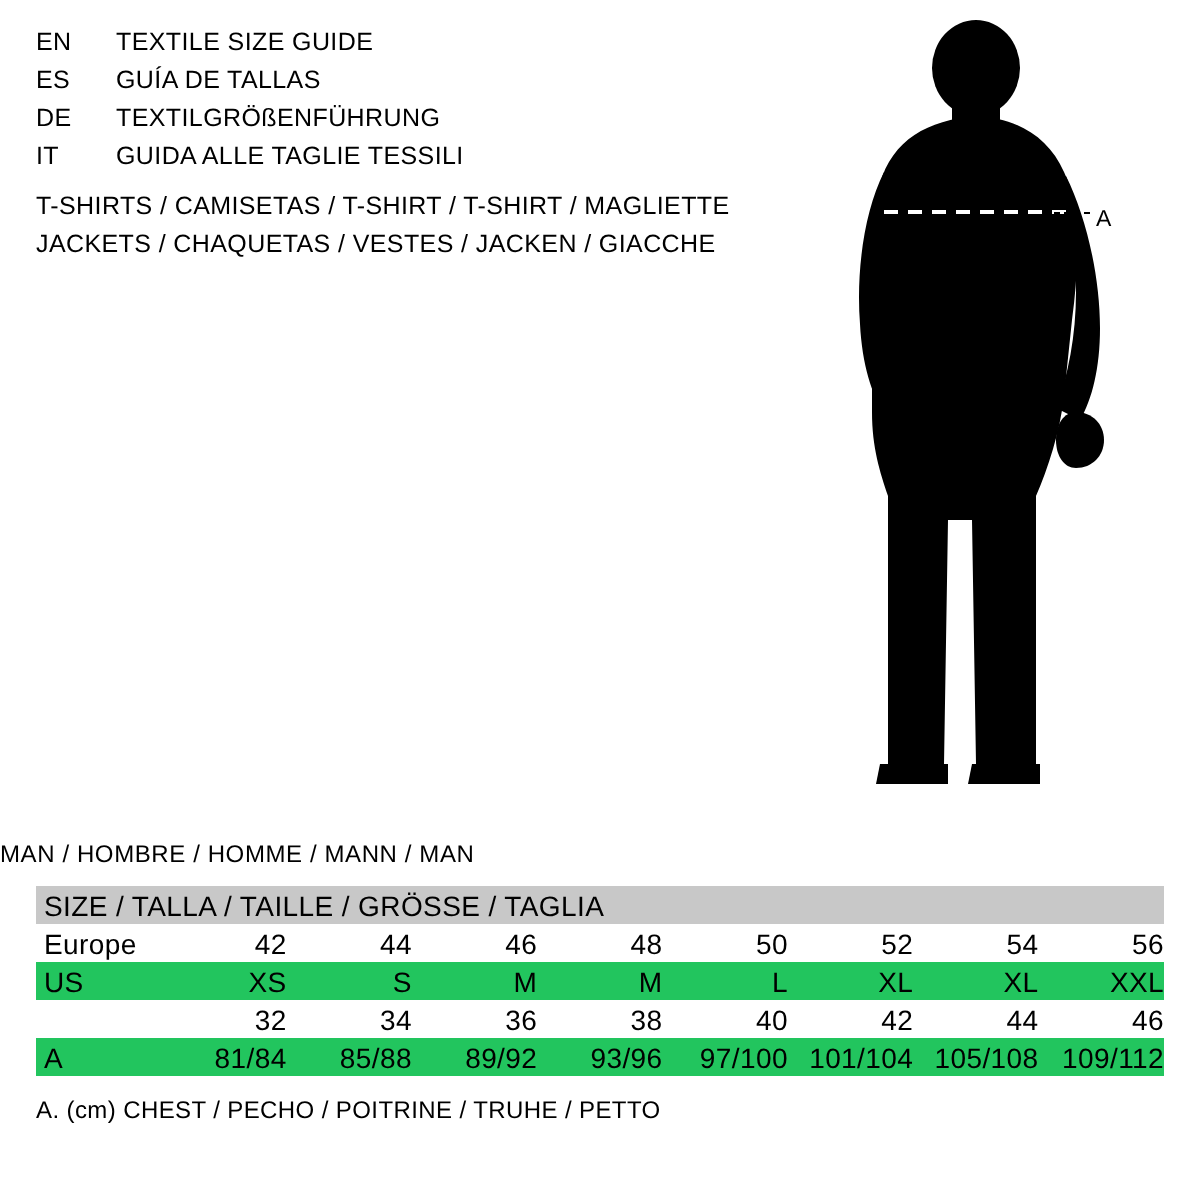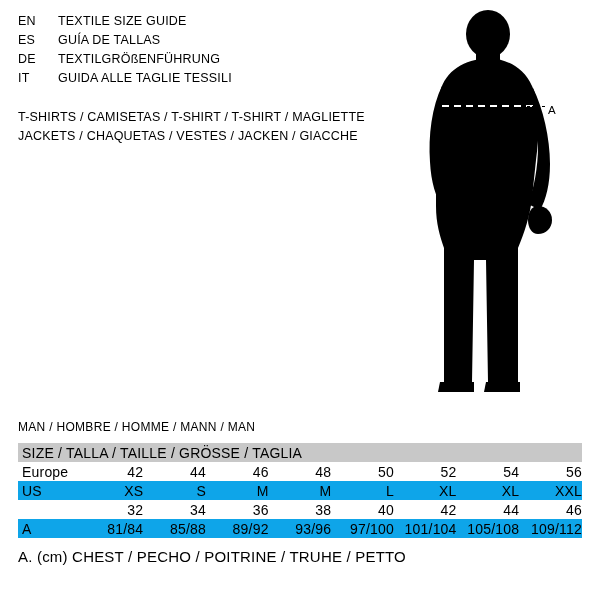--- a/index.html
+++ b/index.html
@@ -40,21 +40,21 @@
   }
   .lang-text {
     font-size: 12.5px;
     letter-spacing: 0.2px;
     white-space: nowrap;
   }
 
   
   .garment-block {
     position: absolute;
-    top: 110px;
+    top: 96px;
     left: 18px;
     width: 420px;
   }
   .garment-line {
     font-size: 12.5px;
     letter-spacing: 0.2px;
     height: 19px;
     white-space: nowrap;
   }
 
@@ -81,21 +81,21 @@
     left: 527px;
     width: 18px;
     height: 2px;
     border-top: 1.5px dashed #000;
   }
 
   
   .man-header {
     position: absolute;
     top: 420px;
-    left: 18px;
+    left: 0;
     font-size: 12px;
     letter-spacing: 0.3px;
     font-weight: normal;
   }
 
   
   .size-table {
     position: absolute;
     top: 443px;
     left: 18px;
@@ -109,41 +109,41 @@
     height: 19px;
     vertical-align: middle;
     letter-spacing: 0.2px;
   }
   .row-head td {
     background: #c8c8c8;
     text-align: left;
     padding-left: 4px;
   }
   .row-shade td {
-    background: #0ea5e9;
+    background: #22c55e;
   }
   .row-plain td {
     background: #ffffff;
   }
   .col-label {
     width: 86px;
     text-align: left;
     padding-left: 4px !important;
     margin-left: 20px;
   }
   .cell {
     text-align: right;
   }
 
   
   .footer-note {
     position: absolute;
     top: 548px;
     left: 18px;
-    font-size: 15px;
+    font-size: 12px;
     letter-spacing: 0.2px;
   }
 </style>
 </head>
 <body>
 
 <div class="page">
 
   <div class="lang-block">
     <div class="lang-row">

